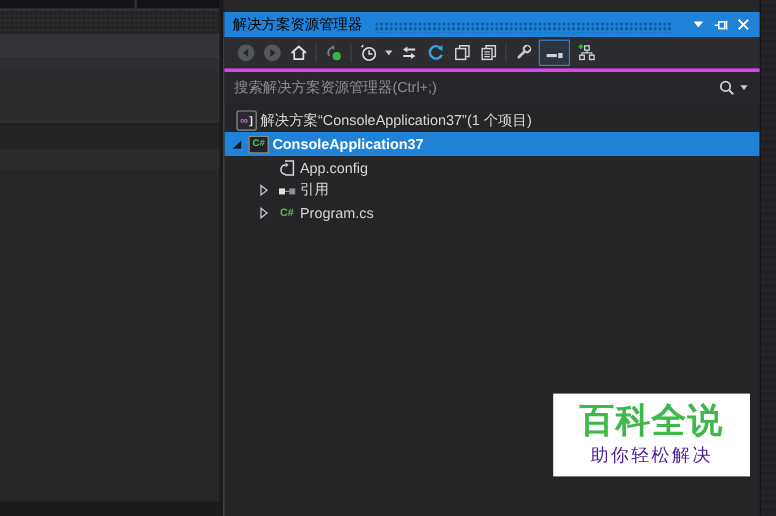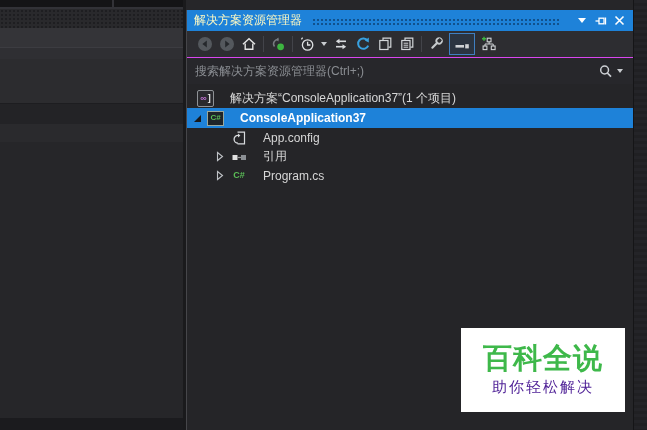--- a/index.html
+++ b/index.html
@@ -26,57 +26,57 @@
   
   .right-strip{position:absolute;left:633px;top:0;width:14px;height:430px;
     background:#232326;border-left:1px solid #151517;
     background-image:repeating-linear-gradient(180deg,#242428 0 3px,#202023 3px 6px);}
   
   .panel{position:absolute;left:186px;top:10px;width:447px;height:420px;
     background:#252528;border-left:1px solid #46464a;box-sizing:border-box;
     display:flex;flex-direction:column;}
   .titlebar{height:21px;background:#1e82d9;display:flex;align-items:center;
     padding:0 6px 0 7px;flex:0 0 auto;}
-  .titlebar .title{color:#fef9c3;font-size:12px;white-space:nowrap;text-align:center;}
+  .titlebar .title{color:#000000;font-size:12px;white-space:nowrap;text-align:center;}
   .grip{flex:1;height:9px;margin:3px 10px 0 10px;
     background-image:radial-gradient(rgba(10,55,100,.65) 1px,transparent 1.25px);
     background-size:4px 4px;}
   .tb-btn{display:flex;align-items:center;justify-content:center;
     width:15px;height:15px;margin-left:4px;cursor:default;}
   
   .toolbar{height:26px;background:#2d2d31;display:flex;align-items:center;
     padding-left:7px;flex:0 0 auto;}
   .ti{width:22px;height:22px;display:flex;align-items:center;justify-content:center;}
   .tsep{width:1px;height:16px;background:#43444a;margin:0 3px;}
   .ti.boxed{width:26px;border:1px solid #3f7fc1;background:#2b3440;box-sizing:border-box;margin:0 2px;}
   .caret{width:0;height:0;border-left:3.5px solid transparent;border-right:3.5px solid transparent;
     border-top:4px solid #c9ccd0;}
   
-  .searchrow{height:26px;background:#27272b;border-top:1px solid #d946ef;
+  .searchrow{height:26px;background:#27272b;border-top:3px solid #d946ef;
     display:flex;align-items:center;padding:0 10px 0 8px;flex:0 0 auto;}
   .search-placeholder{color:#8a8d92;font-size:12px;flex:1;white-space:nowrap;overflow:hidden;}
   .search-icons{display:flex;align-items:center;gap:4px;}
   
   .tree{flex:1;padding-top:5px;overflow:hidden;}
   .row{display:flex;align-items:center;height:19px;font-size:12px;color:#d6d6d6;white-space:nowrap;}
-  .row .lbl{margin-left:16px;}
+  .row .lbl{margin-left:3px;}
   .row.selected{height:20px;background:#1e82d9;color:#fff;font-weight:bold;}
   .sp{display:inline-block;flex:0 0 auto;}
   .glyph{width:12px;height:12px;flex:0 0 auto;display:flex;align-items:center;justify-content:center;}
   .icon16{width:16px;height:16px;flex:0 0 auto;display:flex;align-items:center;justify-content:center;}
   .sln-icon{width:15px;height:15px;background:#2a2a2e;border:1px solid #8f9296;border-radius:2px;
     display:flex;align-items:center;justify-content:center;font-size:9px;font-weight:bold;line-height:1;}
   .sln-icon .inf{color:#c174d4;}
   .sln-icon .br{color:#e8e8e8;margin-left:1px;}
   .csproj-icon{width:15px;height:13px;background:#1f2428;border:1px solid #9aa89c;
     display:flex;align-items:center;justify-content:center;
     font-size:8px;font-weight:bold;color:#5bbf57;line-height:1;}
   .csfile{font-size:9px;font-weight:bold;color:#5bbf57;line-height:1;}
   
-  .watermark{position:absolute;left:461px;top:328px;width:164px;height:84px;background:#ffffff;
+  .watermark{position:absolute;left:461px;top:328px;width:164px;height:69px;background:#ffffff;
     display:flex;flex-direction:column;align-items:center;justify-content:center;}
   .wm-title{color:#3eb84a;font-size:29px;font-weight:bold;letter-spacing:1px;line-height:1.1;}
   .wm-sub{color:#4c1d95;font-size:15px;letter-spacing:2px;margin-top:3px;}
 </style>
 </head>
 <body>
 
 <div class="screen">
 
   <div class="left-area">

